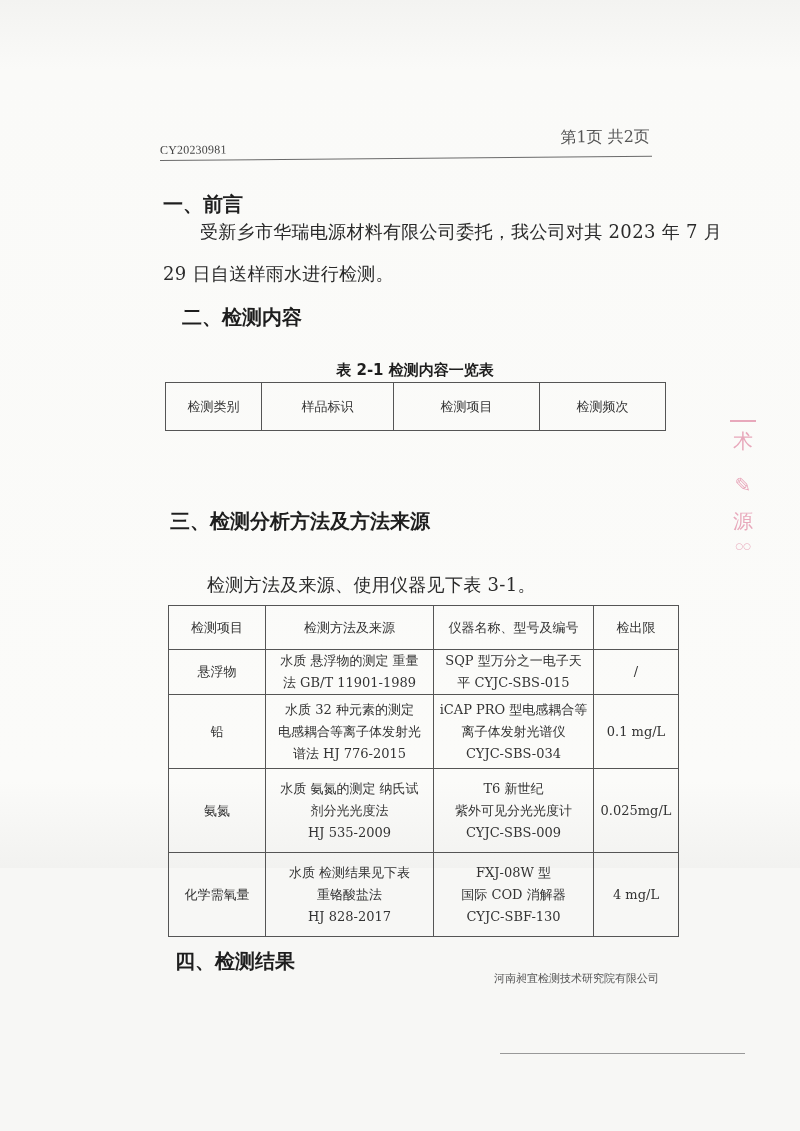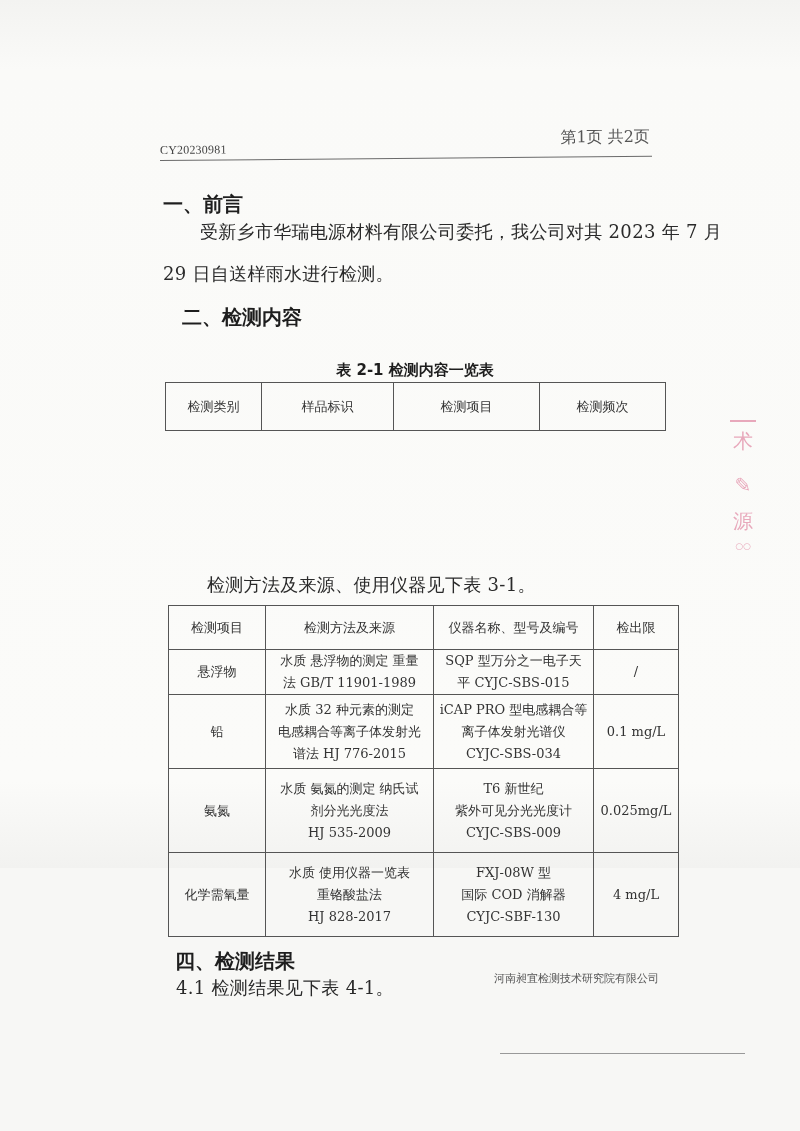--- a/index.html
+++ b/index.html
@@ -108,20 +108,21 @@
     <tbody>
         <tr style="height:48px;">
       <td>检测类别</td>
       <td>样品标识</td>
       <td>检测项目</td>
       <td>检测频次</td>
     </tr>
   </tbody>
     </table>
 
+  <div class="section-title" style="left:170px; top:508px;">三、检测分析方法及方法来源</div>
   <div class="para" style="left:207px; top:573px;">检测方法及来源、使用仪器见下表 3-1。</div>
 
 
   <table class="grid" style="left:168px; top:605px; width:510px;">
     <colgroup>
       <col style="width:97px">
         <col style="width:168px">
         <col style="width:160px">
         <col style="width:85px">
     </colgroup>
@@ -168,36 +169,35 @@
       <td>
         <div>T6 新世纪</div>
         <div>紫外可见分光光度计</div>
         <div>CYJC-SBS-009</div>
       </td>
       <td>0.025mg/L</td>
     </tr>
     <tr style="height:84px;">
       <td>化学需氧量</td>
       <td>
-        <div>水质  使用仪器一览表</div>
+        <div>水质  检测结果见下表</div>
         <div>重铬酸盐法</div>
         <div>HJ 828-2017</div>
       </td>
       <td>
         <div>FXJ-08W 型</div>
         <div>国际 COD 消解器</div>
         <div>CYJC-SBF-130</div>
       </td>
       <td>4 mg/L</td>
     </tr>
   </tbody>
     </table>
 
   <div class="section-title" style="left:175px; top:948px;">四、检测结果</div>
-  <div class="para" style="left:176px; top:976px;">4.1 检测结果见下表 4-1。</div>
 
   <div class="footer-company">河南昶宜检测技术研究院有限公司</div>
   <div class="footer-line"></div>
 
   <div class="stamp">
     <div style="border-top:2px solid #d9668a; width:26px; margin:0 auto 4px;"></div>
     <div>术</div>
     <div style="margin-top:14px;">✎</div>
     <div style="margin-top:6px;">源</div>
     <div style="font-size:9px; line-height:12px; margin-top:4px;">○○</div>

